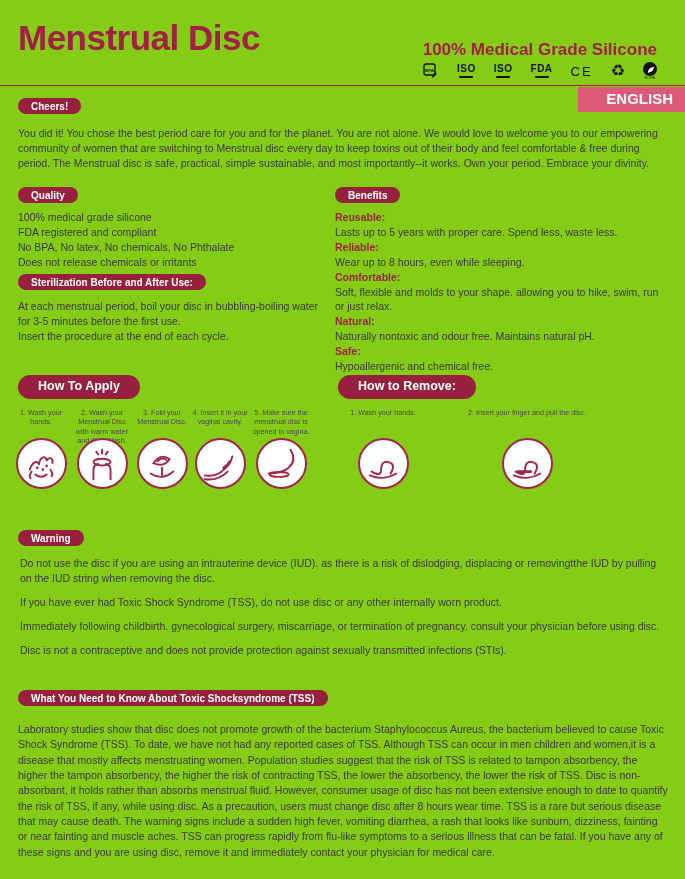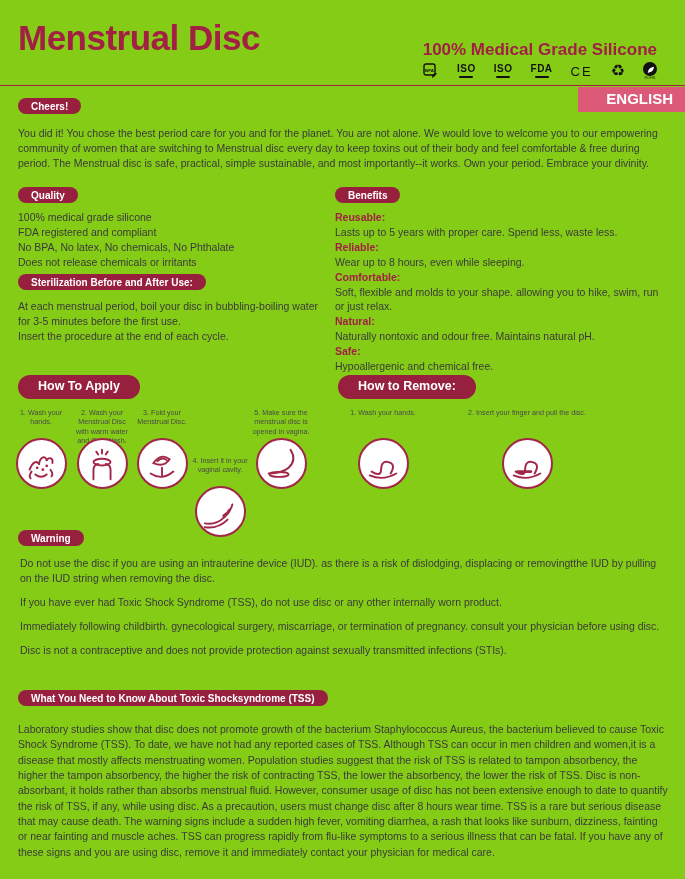--- a/index.html
+++ b/index.html
@@ -166,21 +166,21 @@
       <div class="step-label">3. Fold your Menstrual Disc.</div>
       <div class="step-circle">
         <svg width="38" height="38" viewBox="0 0 40 40" fill="none" stroke="#A12647" stroke-width="2" stroke-linecap="round">
           <path d="M11 19 Q19 8 28 15 Q22 24 11 19 Z"></path>
             <path d="M15 17 q6 -5 10 -1"></path>
           <path d="M8 30 q12 8 24 -2"></path>
             <path d="M20 24 v8"></path>
         </svg>
       </div>
     </div>
-    <div class="step" style="width:58px;margin-top:48px;">
+    <div class="step" style="width:58px;">
       <div class="step-label">4. Insert it in your vaginal cavity.</div>
       <div class="step-circle">
         <svg width="38" height="38" viewBox="0 0 40 40" fill="none" stroke="#A12647" stroke-width="2" stroke-linecap="round">
           <path d="M4 32 q12 2 20 -6 q7 -6 9 -14"></path>
             <path d="M4 36 q14 2 24 -8"></path>
           <path d="M24 24 q4 -2 6 -6" stroke-width="3"></path>
         </svg>
       </div>
     </div>
     <div class="step" style="width:58px;">

